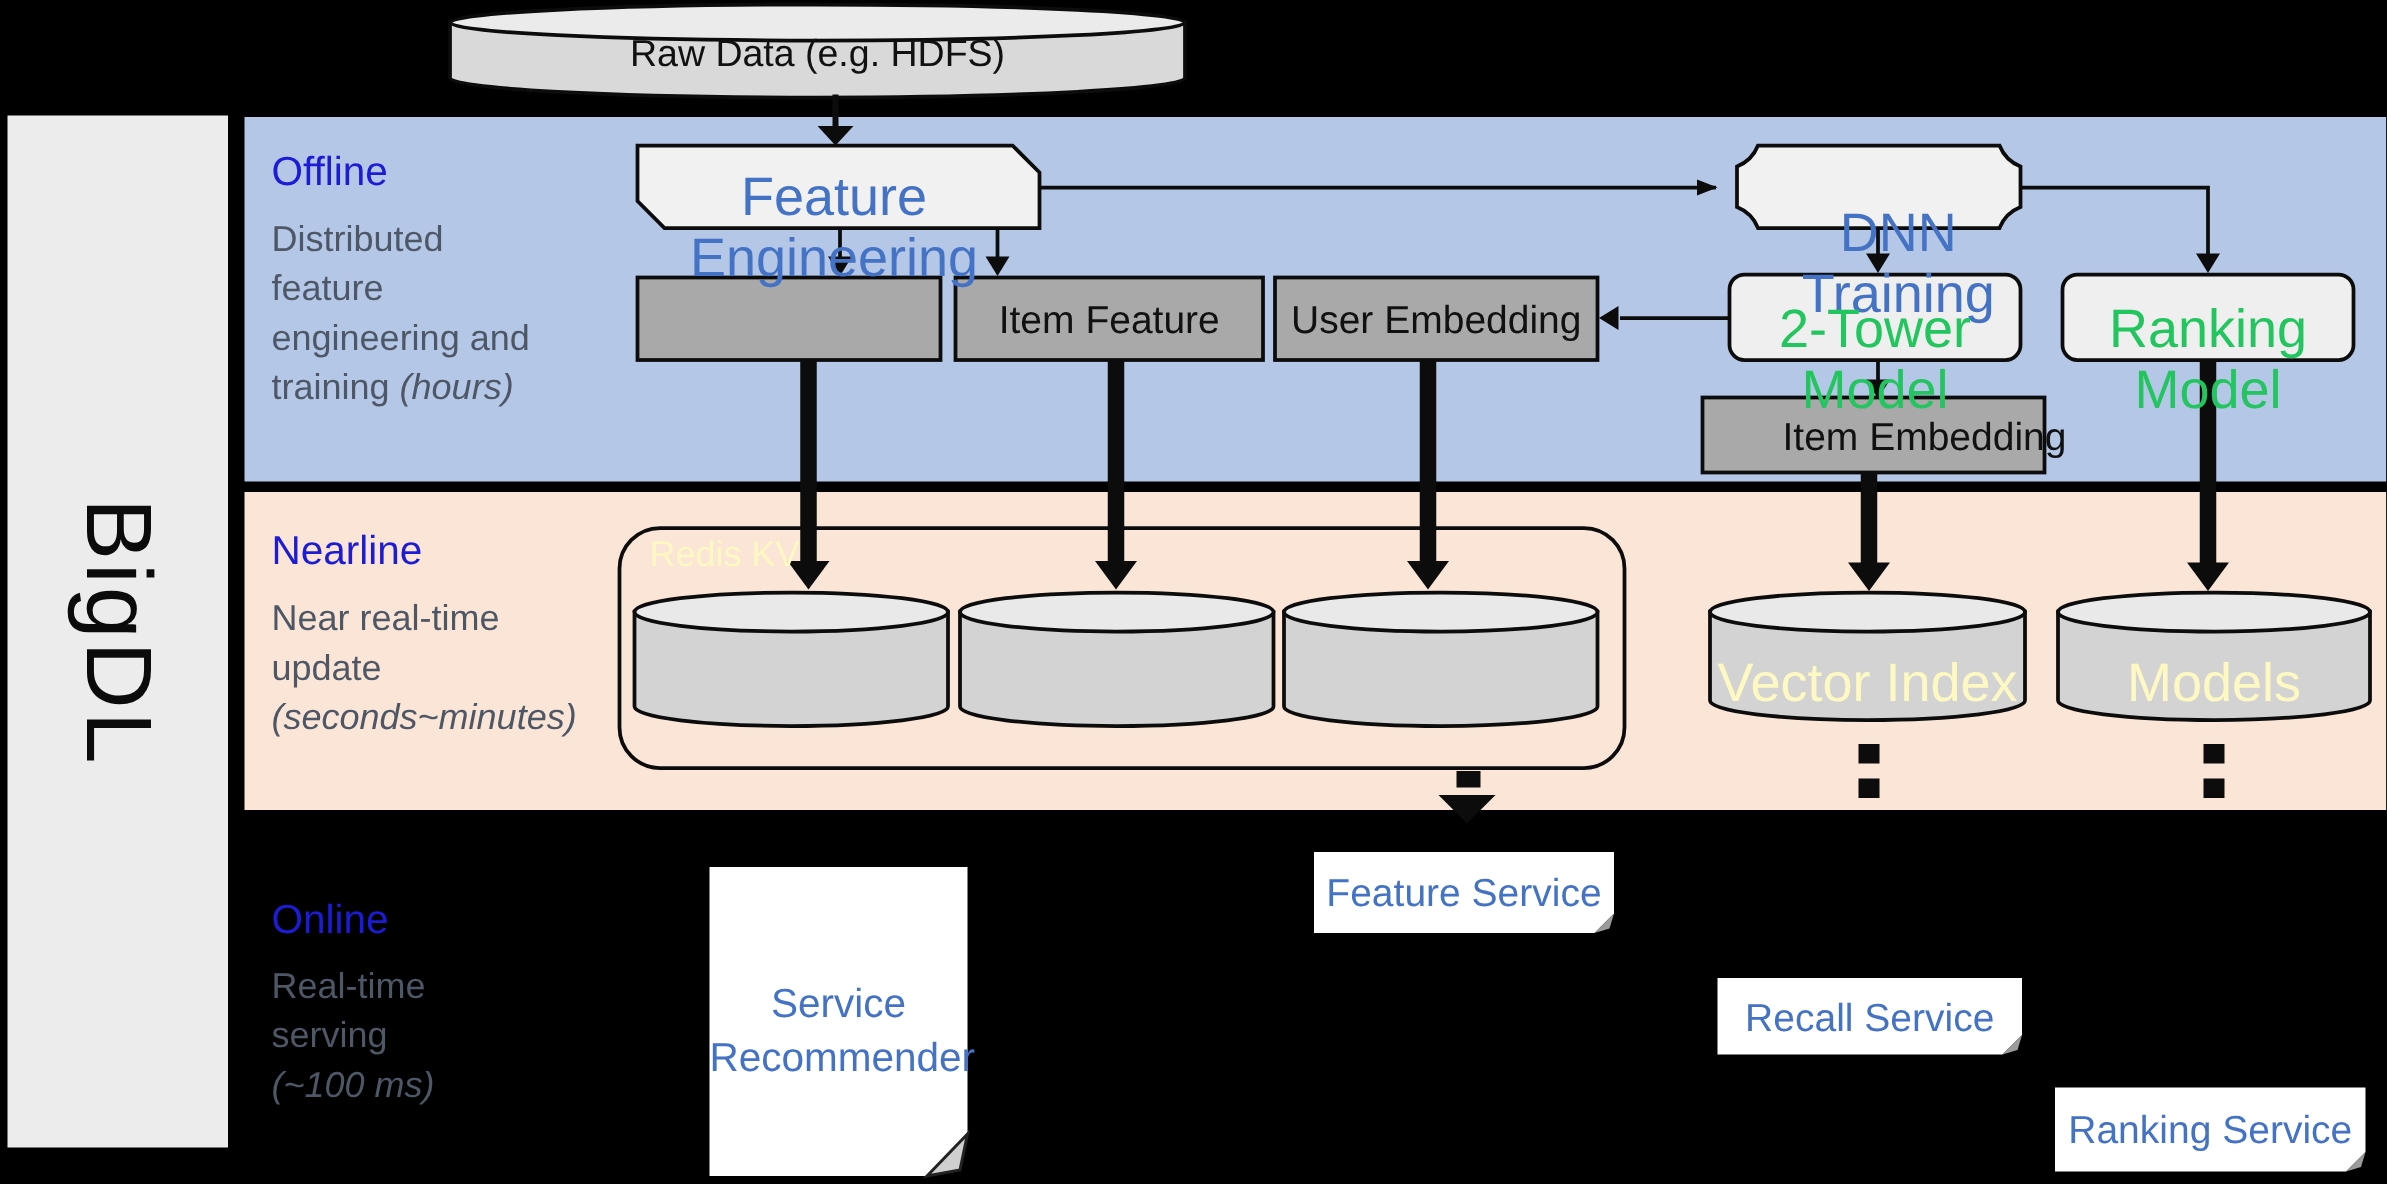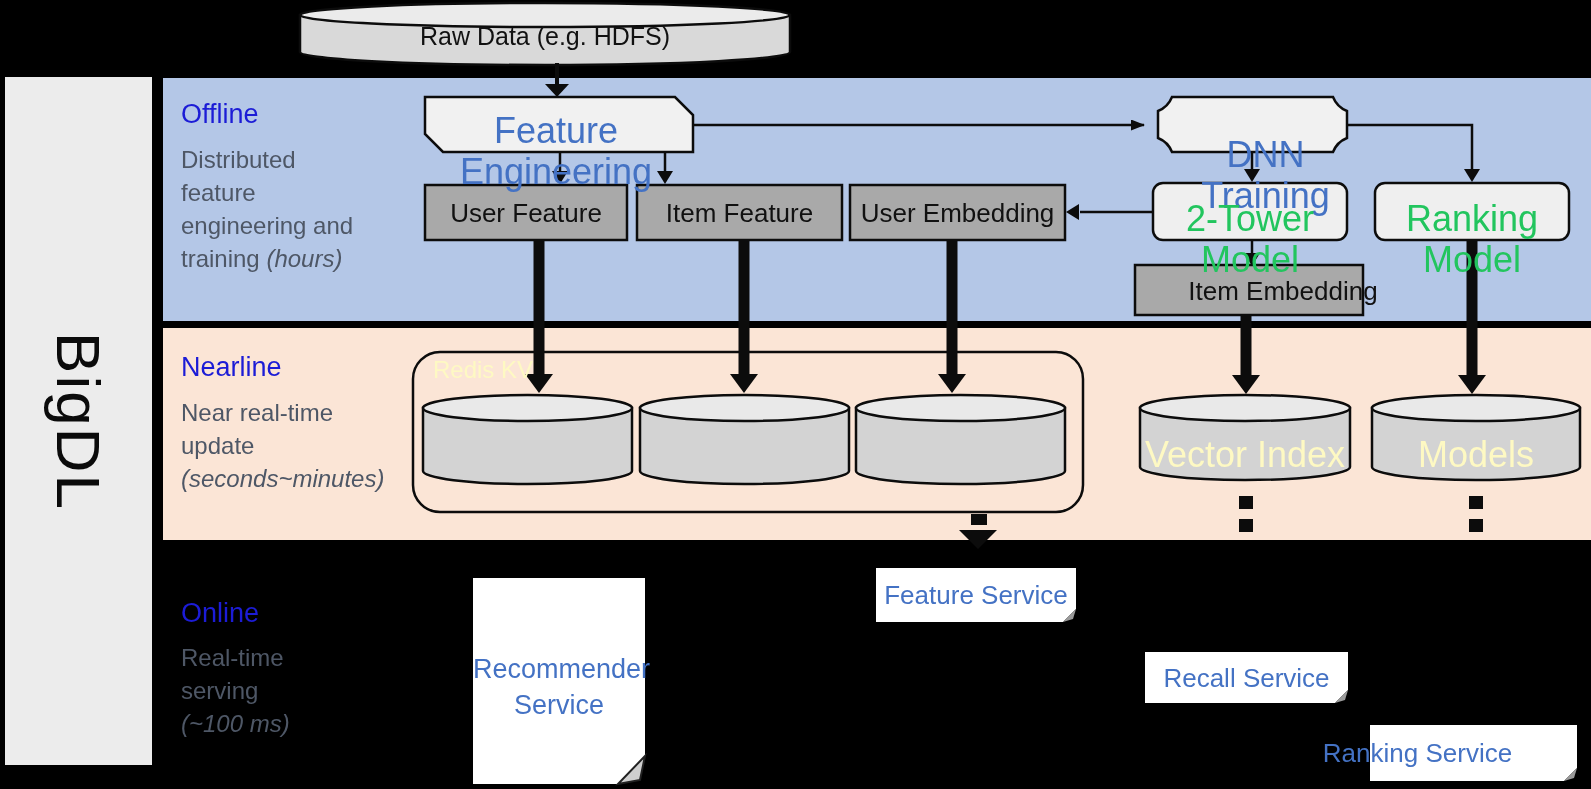--- a/index.html
+++ b/index.html
@@ -192,21 +192,20 @@
   <div class="lbl desc" style="left:181px;top:143px;width:250px;">
     <span>Distributed</span>
     <span>feature</span>
     <span>engineering and</span>
     <span><span class="tail">training </span><span class="tail it">(hours)</span></span>
   </div>
 
   <div class="lbl center blue bigtxt" style="left:427px;top:110px;width:258px;">Feature Engineering</div>
   <div class="lbl center blue bigtxt" style="left:1158px;top:110px;width:215px;margin-top:24px;">DNN Training</div>
 
-  <div class="lbl center black boxtxt" style="left:425px;top:199px;width:202px;">User Feature</div>
   <div class="lbl center black boxtxt" style="left:637px;top:199px;width:205px;">Item Feature</div>
   <div class="lbl center black boxtxt" style="left:850px;top:199px;width:215px;">User Embedding</div>
   <div class="lbl center green bigtxt" style="left:1153px;top:198px;width:194px;">2-Tower Model</div>
   <div class="lbl center green bigtxt" style="left:1375px;top:198px;width:194px;">Ranking Model</div>
   <div class="lbl center black boxtxt" style="left:1135px;top:277px;width:228px;margin-left:34px;">Item Embedding</div>
 
   <div class="lbl sec-label" style="left:181px;top:352px;">Nearline</div>
   <div class="lbl desc" style="left:181px;top:396px;width:250px;">
     <span>Near real-time</span>
     <span>update</span>
@@ -218,20 +217,20 @@
   <div class="lbl center brown bigtxt" style="left:1372px;top:434px;width:208px;">Models</div>
 
   <div class="lbl sec-label" style="left:181px;top:598px;">Online</div>
   <div class="lbl desc" style="left:181px;top:641px;width:250px;">
     <span>Real-time</span>
     <span>serving</span>
     <span class="it">(~100 ms)</span>
   </div>
 
   <div class="lbl center blue" style="left:473px;top:651px;width:172px;font-size:27px;line-height:36px;">
+    <span style="display:block">Service</span>
     <span style="display:block">Recommender</span>
-    <span style="display:block">Service</span>
   </div>
   <div class="lbl center blue boxtxt" style="left:876px;top:581px;width:200px;">Feature Service</div>
   <div class="lbl center blue boxtxt" style="left:1145px;top:664px;width:203px;">Recall Service</div>
-  <div class="lbl center blue boxtxt" style="left:1314px;top:739px;width:207px;">Ranking Service</div>
+  <div class="lbl center blue boxtxt" style="left:1370px;top:739px;width:207px;">Ranking Service</div>
 
 </div>
 
 </body></html>

